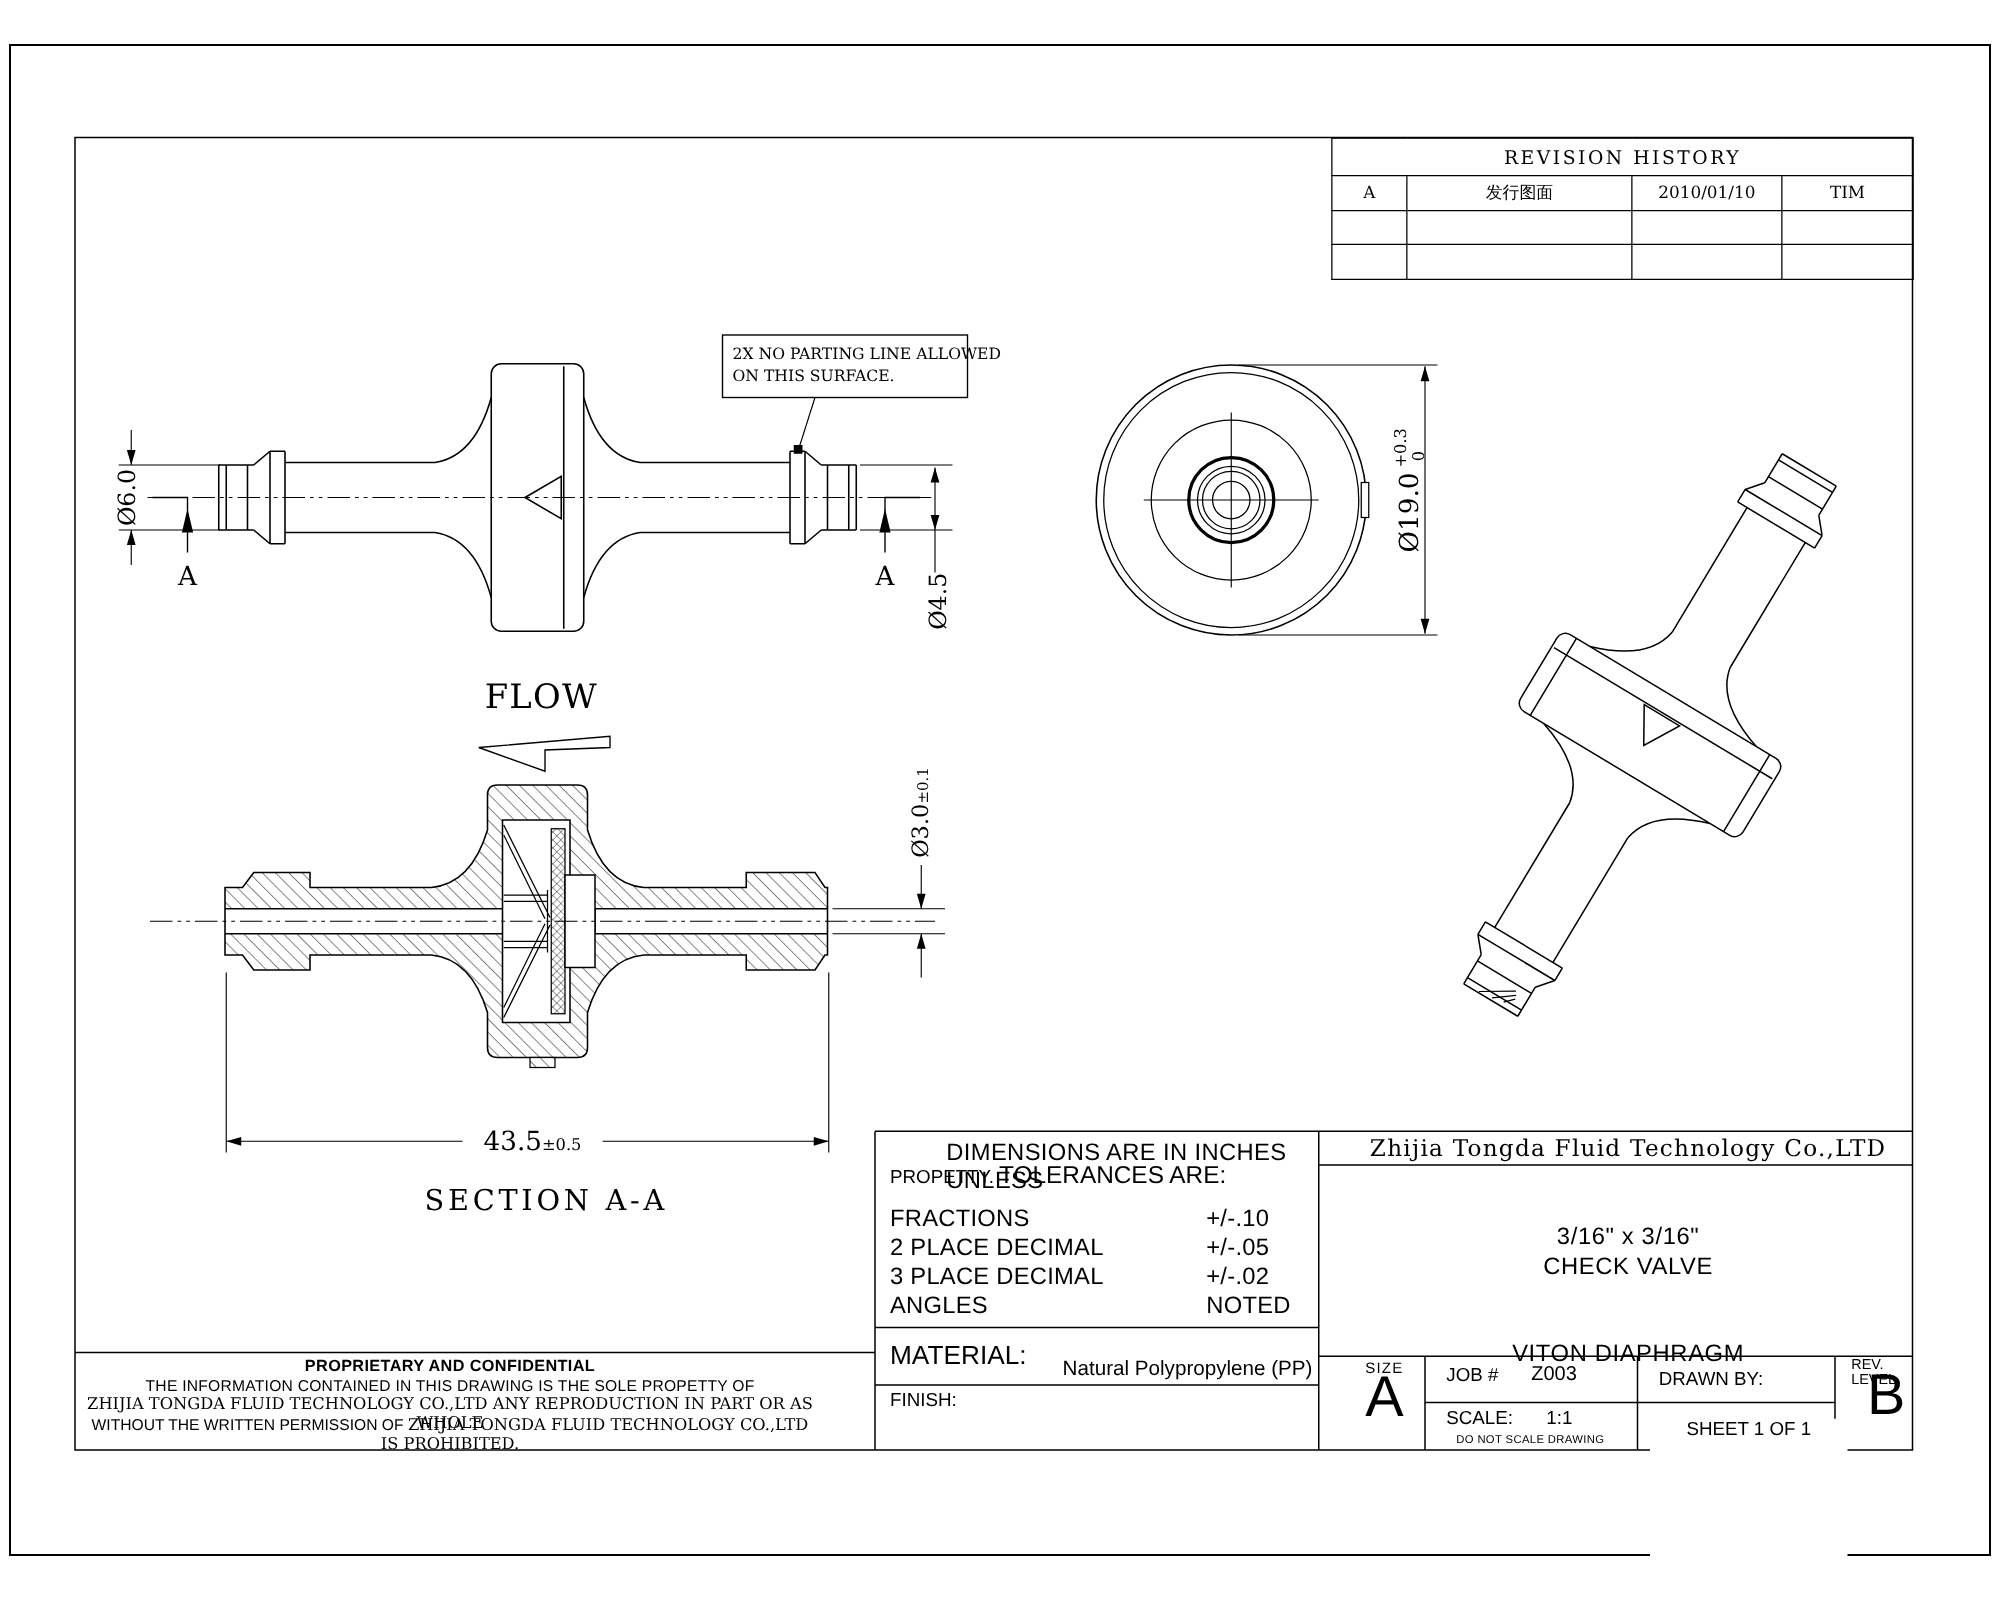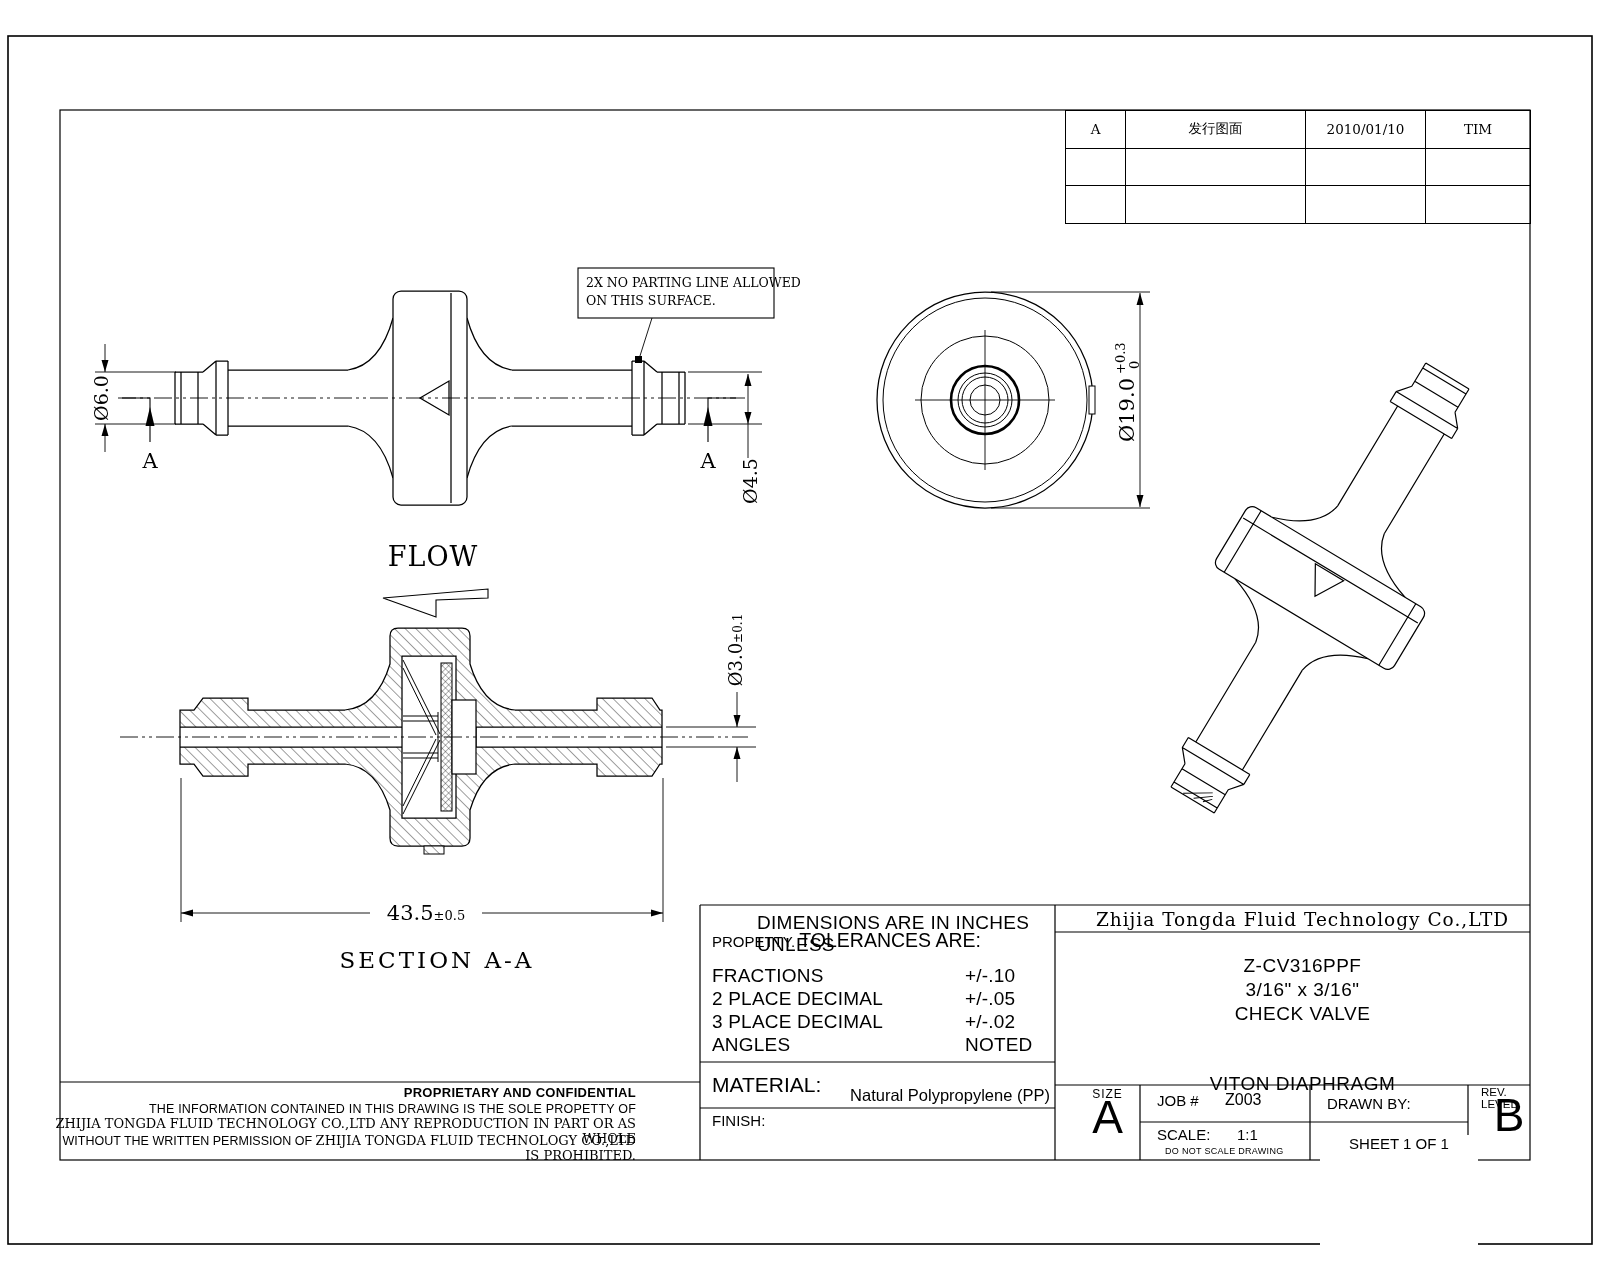--- a/index.html
+++ b/index.html
@@ -10,21 +10,21 @@
   .cadtxt{font-family:"DejaVu Serif",serif;}
 
   
   .rev-table{left:1065px;top:110px;width:465px;height:114px;}
   .rev-table table{border-collapse:collapse;width:100%;height:100%;table-layout:fixed;}
   .rev-table td{border:1px solid #000;text-align:center;vertical-align:middle;
                 font-family:"DejaVu Serif",serif;font-size:13.5px;padding:0;overflow:hidden;}
   .rev-table .ttl{font-size:15px;letter-spacing:2px;}
 
   
-  .prop-block{left:52px;top:1082px;width:584px;height:78px;text-align:right;}
+  .prop-block{left:68px;top:1082px;width:584px;height:78px;text-align:center;}
   .prop-block .p0{position:absolute;left:0;top:3px;width:100%;font-size:13px;font-weight:bold;letter-spacing:.3px;}
   .prop-block .p1{position:absolute;left:0;top:20px;width:100%;font-size:12.5px;letter-spacing:.2px;}
   .prop-block .p2{position:absolute;left:0;top:34px;width:100%;font-size:13px;font-family:"DejaVu Serif",serif;}
   .prop-block .p3{position:absolute;left:0;top:51px;width:100%;font-size:12.5px;}
   .prop-block .p3 .ser{font-family:"DejaVu Serif",serif;font-size:13px;}
 
   
   .tol-block{left:700px;top:905px;width:355px;height:255px;}
   .tol-block .l1{position:absolute;left:12px;top:7px;font-size:19px;letter-spacing:.3px;margin-left:45px;}
   .tol-block .l2{position:absolute;left:12px;top:24px;font-size:15px;}
@@ -218,20 +218,23 @@
 
   <div class="abs rev-table">
     <table>
       <colgroup>
           <col style="width:60px">
           <col style="width:180px">
           <col style="width:120px">
           <col style="width:105px">
         </colgroup>
       <tbody>
+          <tr style="height:24px">
+            <td colspan="4" class="ttl">REVISION HISTORY</td>
+          </tr>
       <tr style="height:22px">
         <td>A</td>
         <td>发行图面</td>
         <td>2010/01/10</td>
         <td>TIM</td>
       </tr>
       <tr style="height:22px">
             <td></td>
             <td></td>
             <td></td>
@@ -261,21 +264,20 @@
     <div class="trow" style="top:83px"><span>2 PLACE DECIMAL</span><span class="tval">+/-.05</span></div>
     <div class="trow" style="top:106px"><span>3 PLACE DECIMAL</span><span class="tval">+/-.02</span></div>
     <div class="trow" style="top:129px"><span>ANGLES</span><span class="tval">NOTED</span></div>
     <div class="mlabel">MATERIAL:</div>
     <div class="mvalue">Natural Polypropylene (PP)</div>
     <div class="flabel">FINISH:</div>
   </div>
 
   <div class="abs title-block">
     <div class="company">Zhijia Tongda Fluid Technology Co.,LTD</div>
-    <div class="pn r1">Z-CV316PPF</div>
     <div class="pn r2">3/16" x 3/16"</div>
     <div class="pn r3">CHECK VALVE</div>
     <div class="pn r4">VITON DIAPHRAGM</div>
     <div class="szlbl">SIZE</div>
     <div class="szval">A</div>
     <div class="joblbl">JOB #</div>
     <div class="jobval">Z003</div>
     <div class="drawn">DRAWN BY:</div>
     <div class="sclbl">SCALE:</div>
     <div class="scval">1:1</div>

